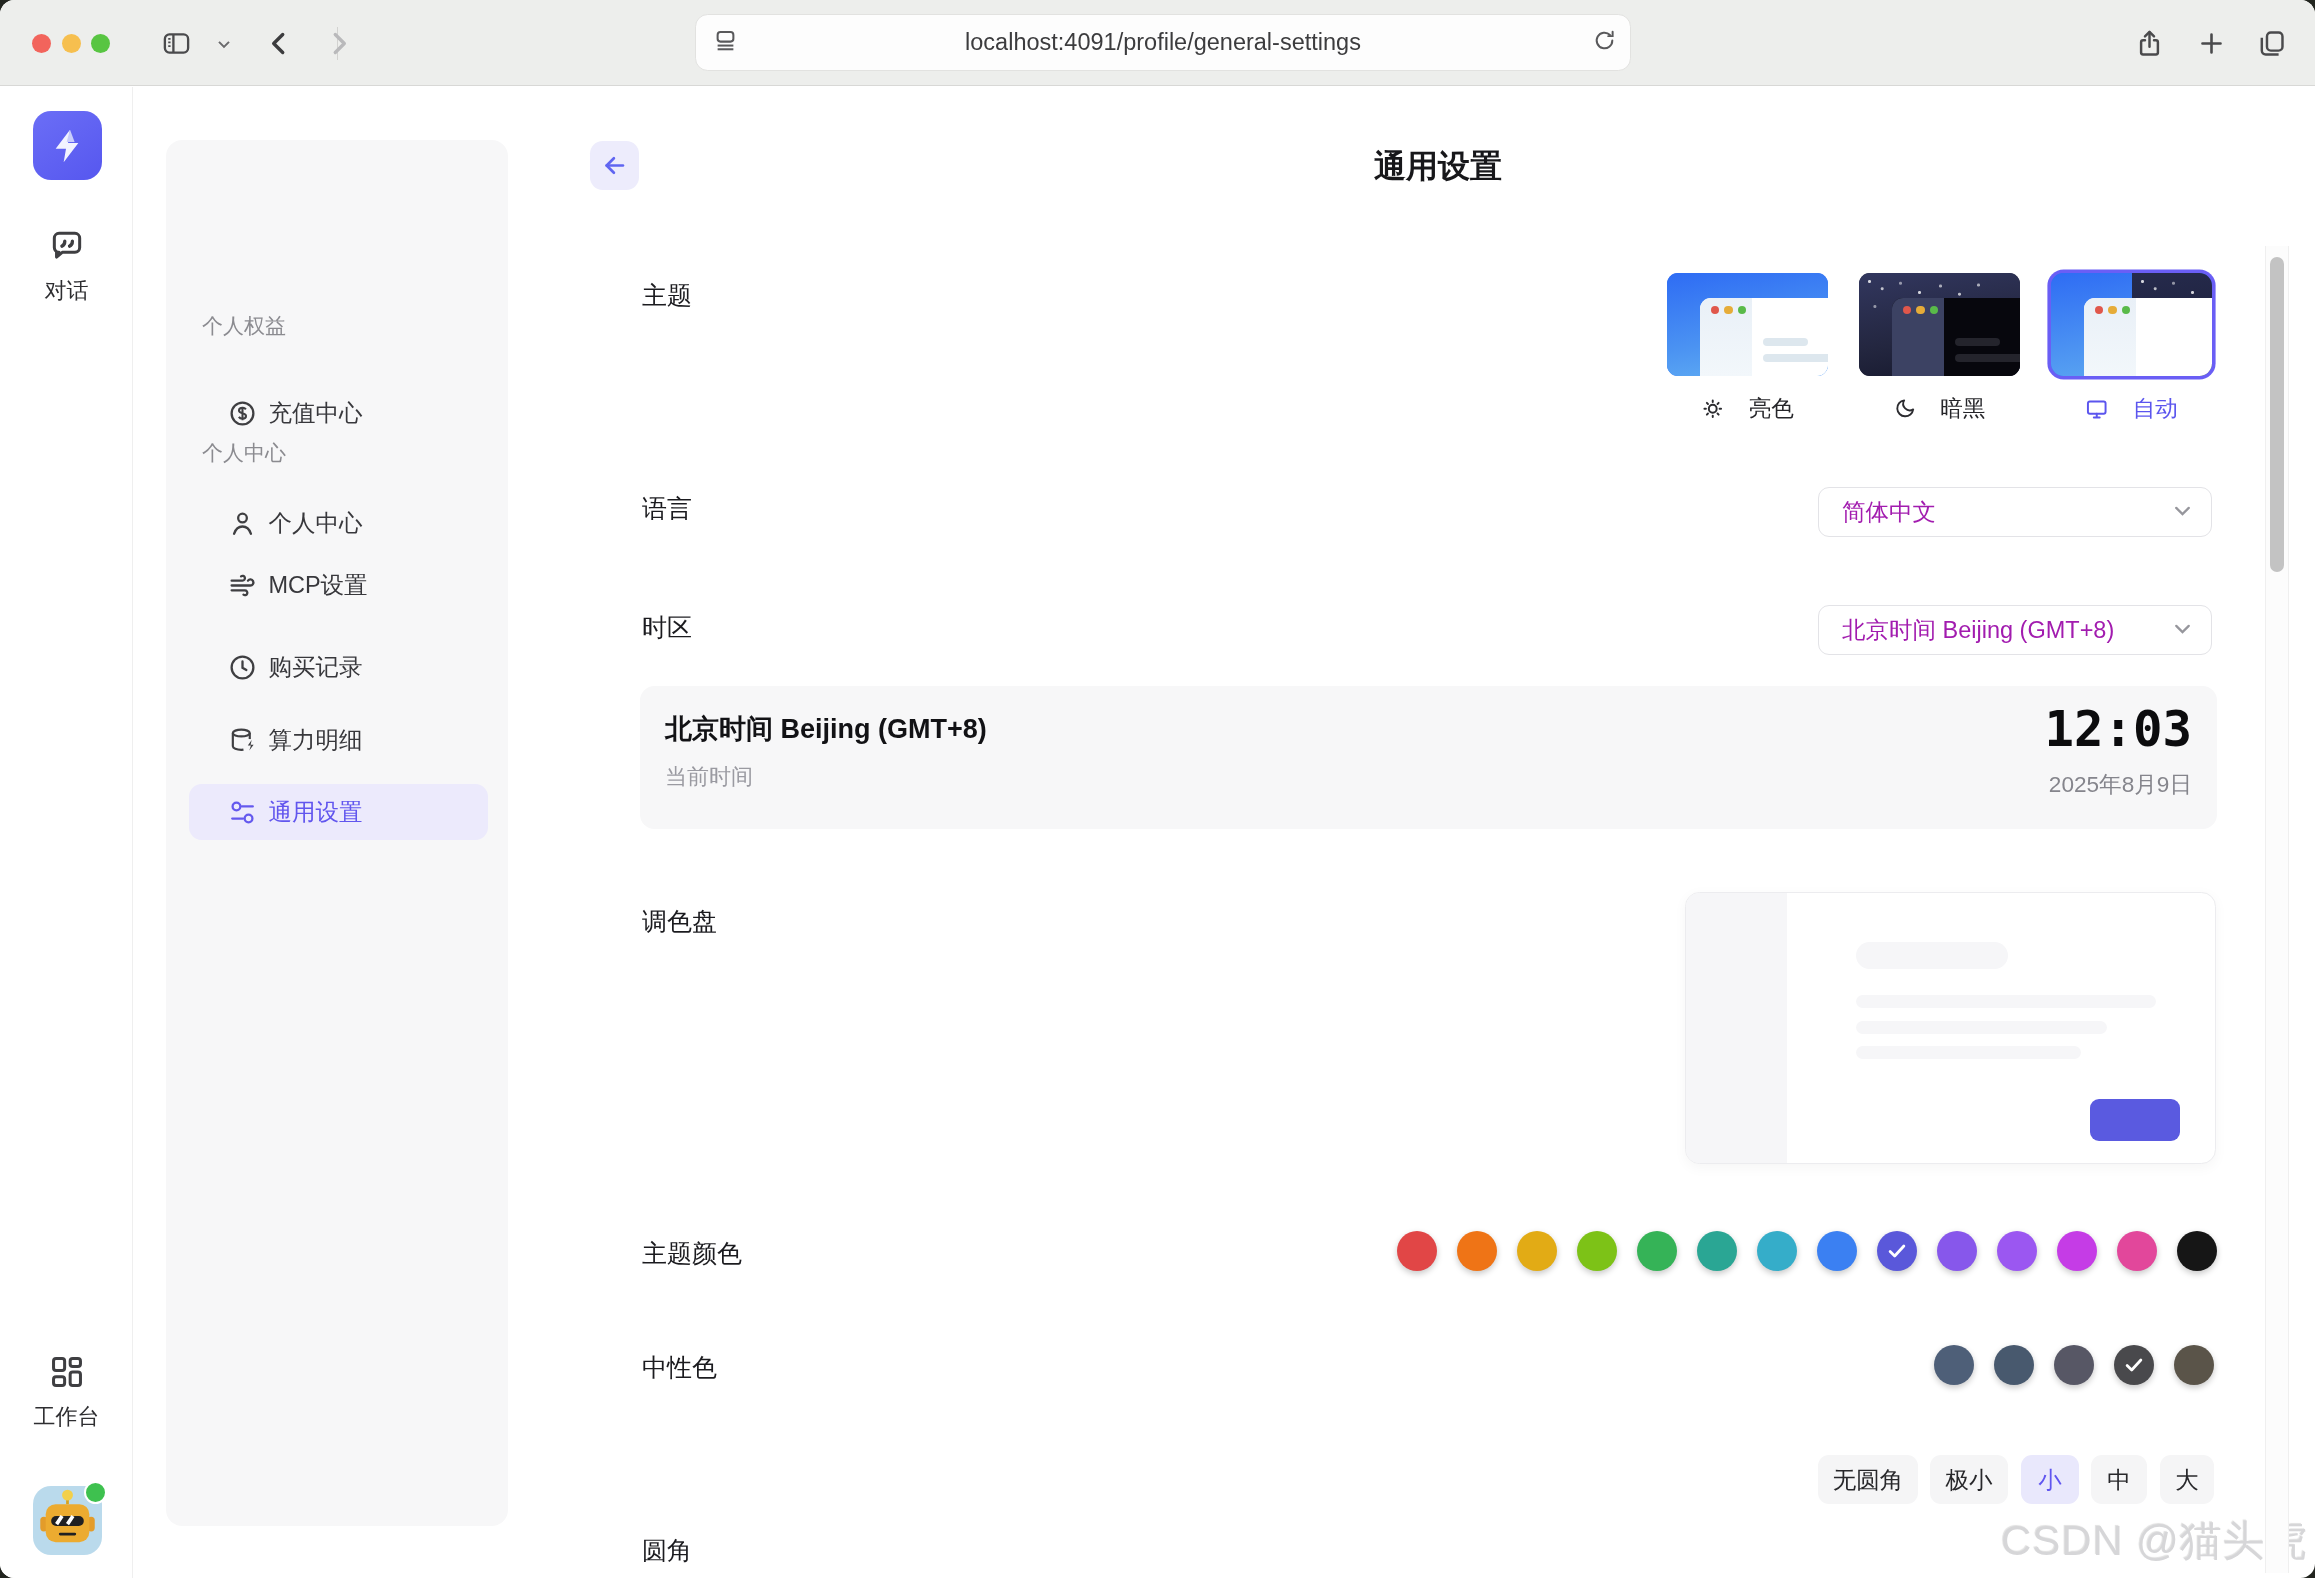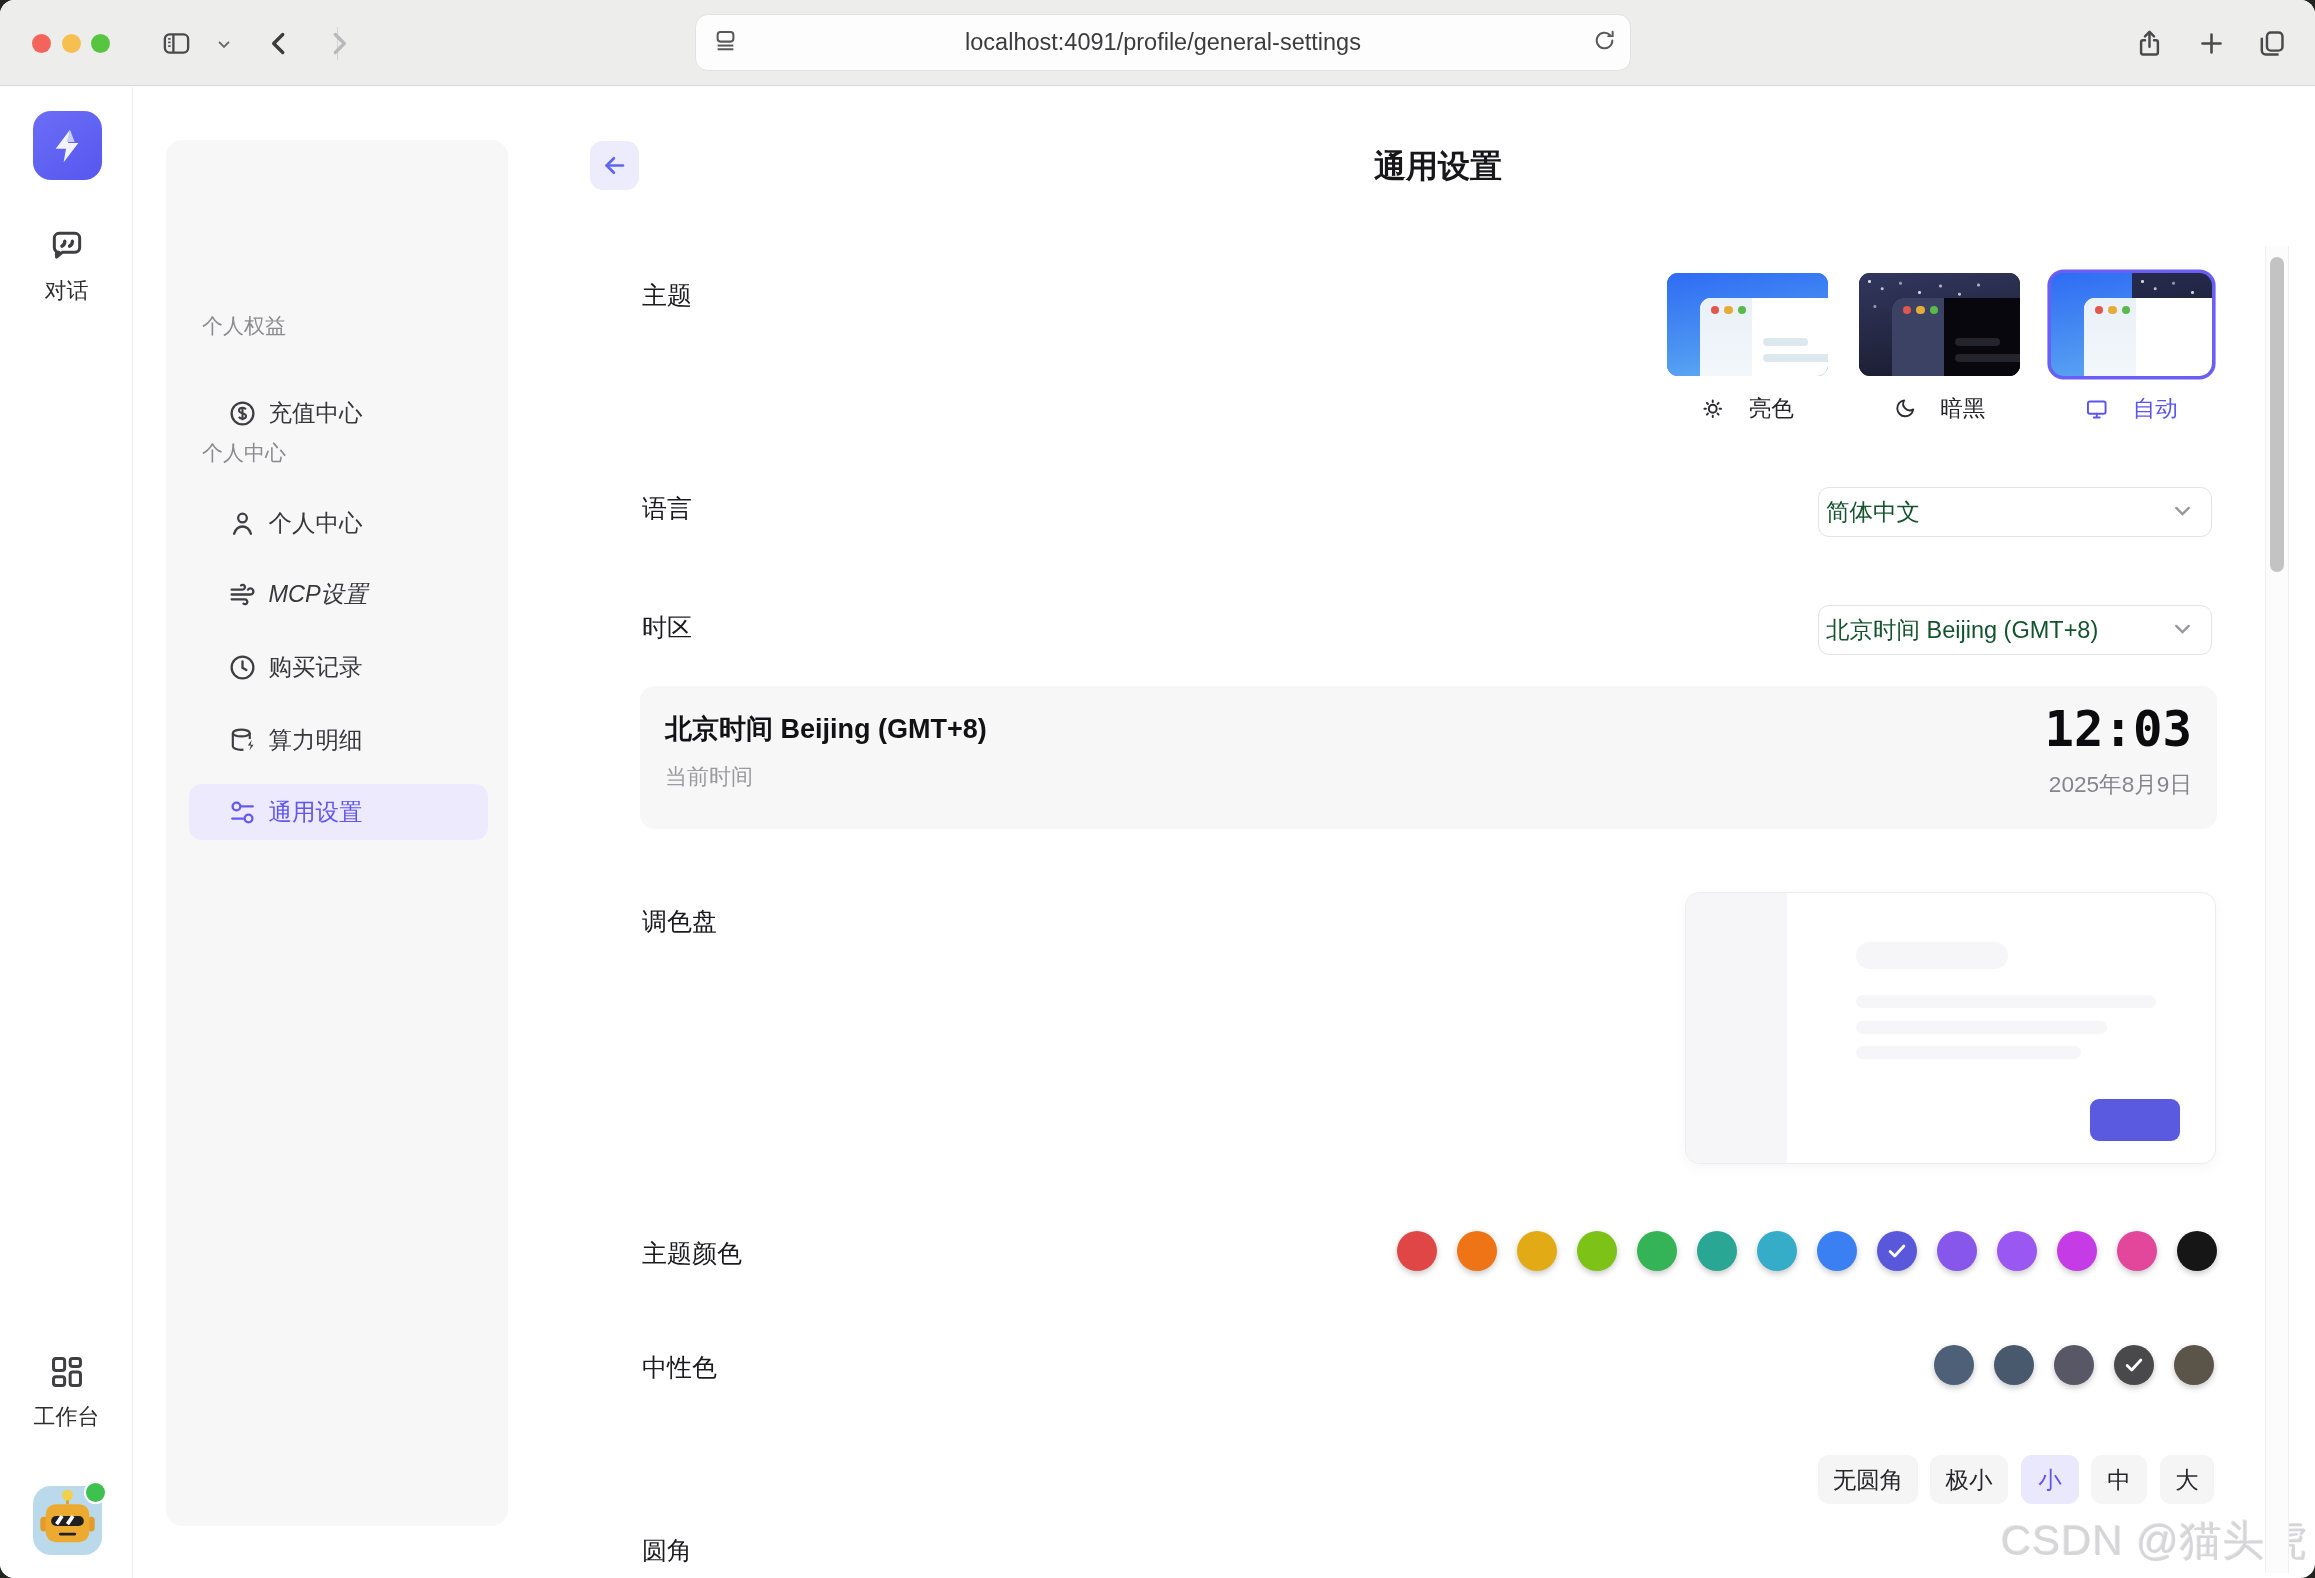--- a/index.html
+++ b/index.html
@@ -60,21 +60,21 @@
   .mock-side.light { background:linear-gradient(180deg,#e9f0f7,#f2f7fb); }
   .mock-side.dark { background:#3c4263; }
   .mock-dots { position:absolute; left:11px; top:8.1px; display:flex; gap:5.4px; }
   .mock-dots i { width:8.1px; height:8.1px; border-radius:50%; }
   .mbar { position:absolute; border-radius:4.5px; }
   .tcard-label { position:absolute; top:393px; width:161px; display:flex; align-items:center; justify-content:center; gap:24px; font-size:22.6px; color:#26262a; }
   .tcard-label.accent { color:#5b55ee; }
 
   
   .dropdown { position:absolute; left:1818px; width:394px; height:50px; background:#fff; border:1.8px solid #e3e3e7; border-radius:11px; display:flex; align-items:center; }
-  .dropdown .dd-value { margin-left:7px; font-size:23.5px; color:#14532d; }
+  .dropdown .dd-value { margin-left:23px; font-size:23.5px; color:#a21caf; }
   .dropdown .dd-chev { position:absolute; right:16.3px; color:#96969c; }
 
   
   .time-card { position:absolute; left:640px; top:686px; width:1577px; height:143px; background:#f7f7f8; border-radius:14.5px; }
   .tz-name { position:absolute; left:25px; top:25px; font-size:27px; font-weight:700; color:#121215; }
   .tz-cap  { position:absolute; left:25px; top:76px; font-size:22px; color:#9a9aa1; }
   .tz-time { position:absolute; right:25px; top:14.5px; font-size:49px; font-weight:700; font-family:"DejaVu Sans Mono",monospace; color:#0c0c0e; }
   .tz-date { position:absolute; right:25px; top:83px; font-size:22.6px; color:#85858c; }
 
   
@@ -230,21 +230,21 @@
     <div class="p-item" style="top:355px;">
       <span class="pi-icon">
         <svg viewBox="0 0 24 24" fill="none" stroke="currentColor" stroke-width="1.9" stroke-linecap="round">
             <circle cx="12" cy="7.5" r="3.6"></circle>
             <path d="M5 20.5c1.4-4 3.9-6 7-6s5.6 2 7 6"></path>
           </svg>
       </span>
       <span class="pi-label">个人中心</span>
     </div>
 
-    <div class="p-item" style="top:426px;font-style:italic;">
+    <div class="p-item" style="top:417px;">
       <span class="pi-icon">
         <svg viewBox="0 0 24 24" fill="none" stroke="currentColor" stroke-width="1.9" stroke-linecap="round">
             <path d="M10.8 4.4A2 2 0 1 1 12 8H3"></path>
             <path d="M16.5 8a2.5 2.5 0 1 1 2 4H3"></path>
             <path d="M12.8 19.6A2 2 0 1 0 14 16H3"></path>
           </svg>
       </span>
       <span class="pi-label">MCP设置</span>
     </div>
 

